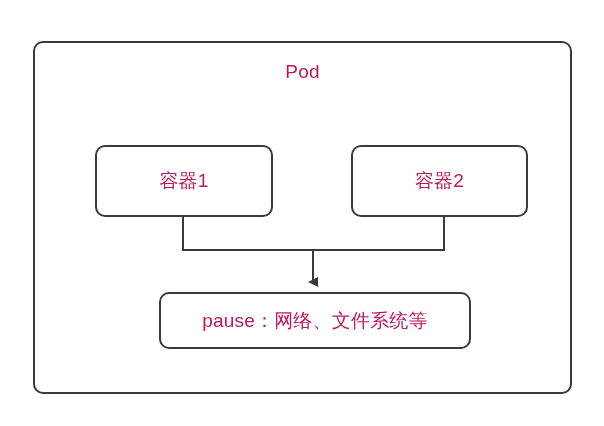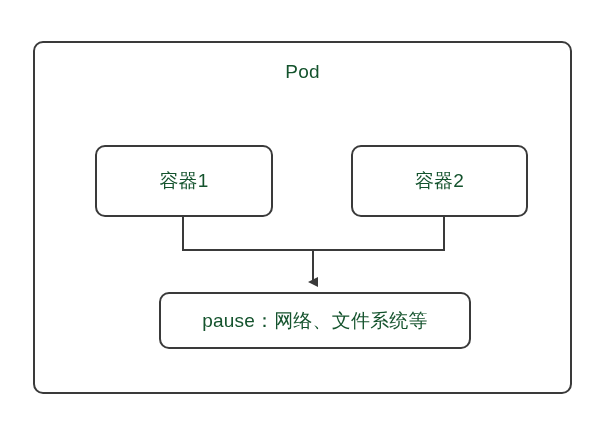--- a/index.html
+++ b/index.html
@@ -30,21 +30,21 @@
     width: 604px;
     height: 426px;
   }
 
   
   .node-label {
     position: absolute;
     display: flex;
     align-items: center;
     justify-content: center;
-    color: #14532d;
+    color: #be185d;
     white-space: nowrap;
     letter-spacing: 0.2px;
   }
 
   #pod-title {
     left: 34px;
     top: 56px;
     width: 537px;
     height: 32px;
     font-size: 19px;

